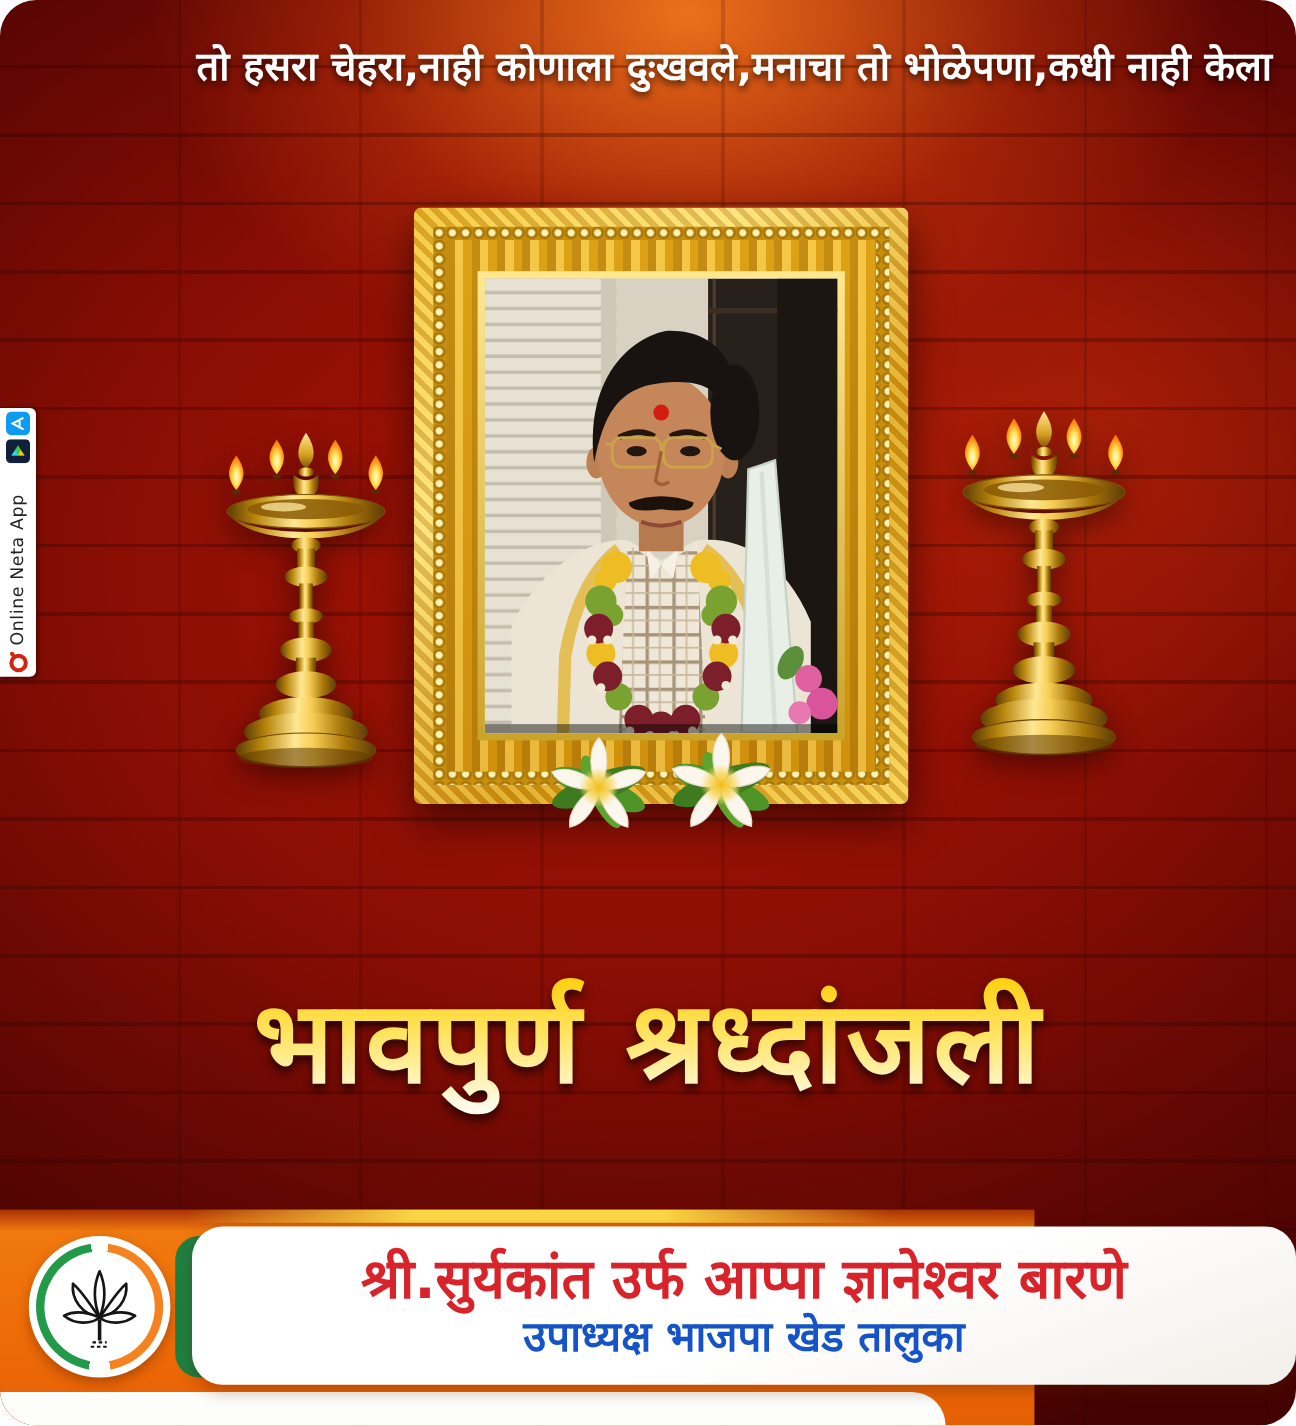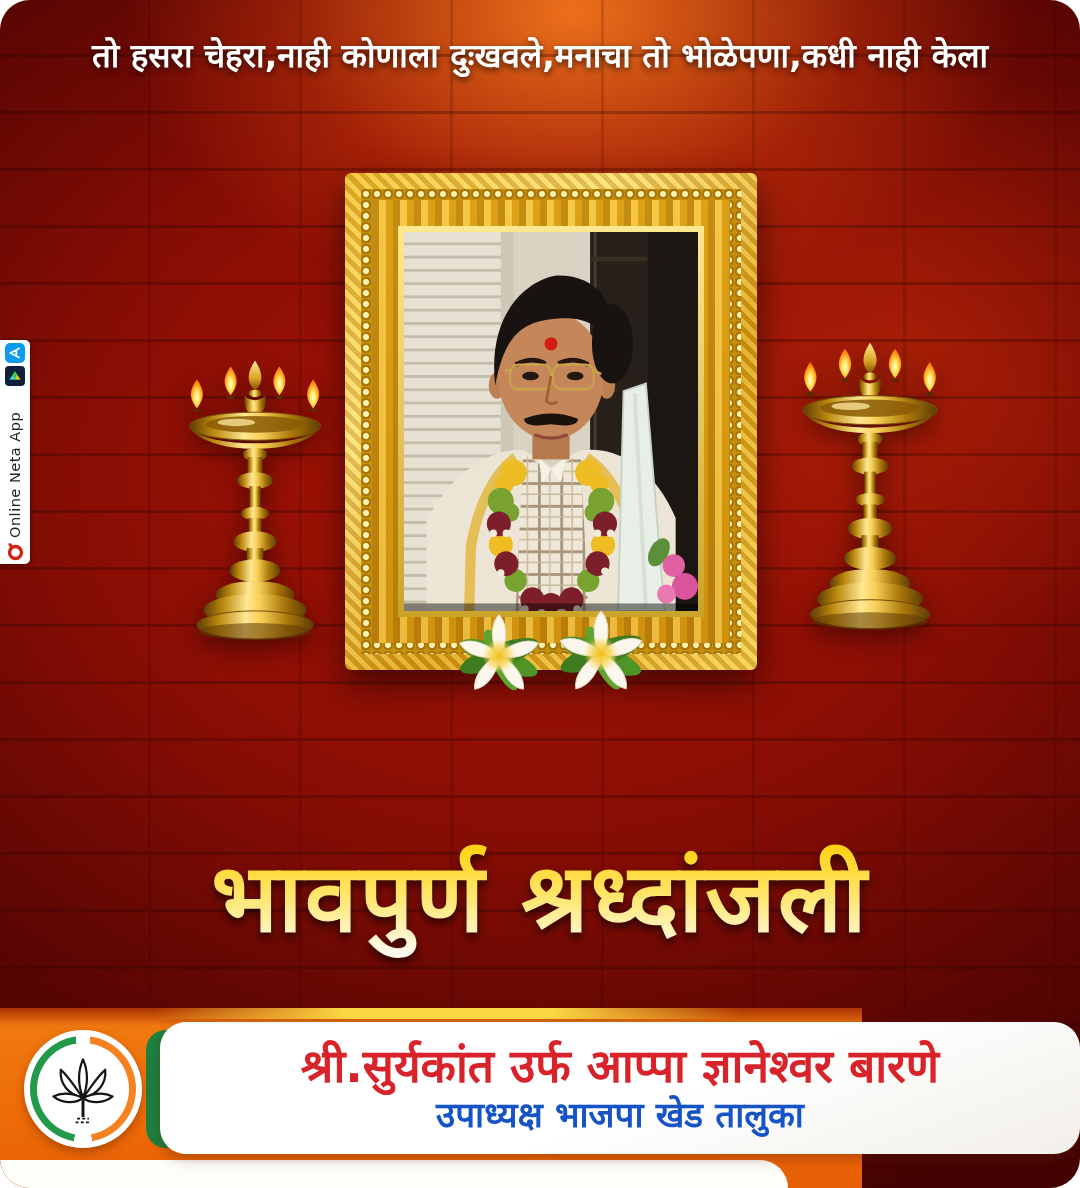--- a/index.html
+++ b/index.html
@@ -15,21 +15,21 @@
   
   .poster::before{
     content:"";position:absolute;inset:0;z-index:0;pointer-events:none;opacity:.55;
     background:
       repeating-linear-gradient(180deg, rgba(0,0,0,0) 0 54px, rgba(40,6,2,.55) 54px 57px),
       repeating-linear-gradient(90deg, rgba(0,0,0,0) 0 148px, rgba(40,6,2,.30) 148px 151px);
   }
   
   .quote{
     position:absolute;z-index:3;top:30px;left:20px;right:20px;
-    text-align:center;color:#ffffff;font-weight:bold;font-size:33px;line-height:1.55;
+    text-align:right;color:#ffffff;font-weight:bold;font-size:33px;line-height:1.55;
     text-shadow:0 3px 6px rgba(0,0,0,.65);
   }
   
   .frame{
     position:absolute;z-index:2;left:345px;top:173px;width:412px;height:497px;
     padding:16px;border-radius:6px;
     background:
       repeating-linear-gradient(45deg, rgba(150,95,0,.28) 0 5px, rgba(255,236,140,.30) 5px 10px),
       linear-gradient(135deg,#f2bd2a,#ffe27a 30%,#d9990e 62%,#f6cd4a);
     box-shadow:0 14px 34px rgba(0,0,0,.55);
@@ -53,21 +53,21 @@
   .photo-box{width:100%;height:100%;overflow:hidden;background:#d9d2c2;}
   .photo-box svg{width:100%;height:100%;display:block;}
   
   .frame-flowers{position:absolute;z-index:4;left:448px;top:604px;width:206px;height:102px;}
   
   .lamp{position:absolute;z-index:2;filter:drop-shadow(0 8px 12px rgba(0,0,0,.45));}
   .lamp-left{left:180px;top:358px;width:150px;height:292px;}
   .lamp-right{left:793px;top:340px;width:154px;height:300px;}
   
   .title{
-    position:absolute;z-index:3;top:829px;left:0;right:0;text-align:center;
+    position:absolute;z-index:3;top:800px;left:0;right:0;text-align:center;
     font-size:95px;font-weight:800;letter-spacing:2px;
     background:linear-gradient(180deg,#ffd012 12%,#ffe463 48%,#fffdf0 96%);
     -webkit-background-clip:text;background-clip:text;color:transparent;
     filter:drop-shadow(0 5px 4px rgba(0,0,0,.6));
   }
   
   .watermark{
     position:absolute;z-index:6;left:0;top:340px;width:30px;height:224px;
     background:#ffffff;border-radius:0 5px 5px 0;
     display:flex;flex-direction:column;align-items:center;gap:3px;padding:3px 0;

